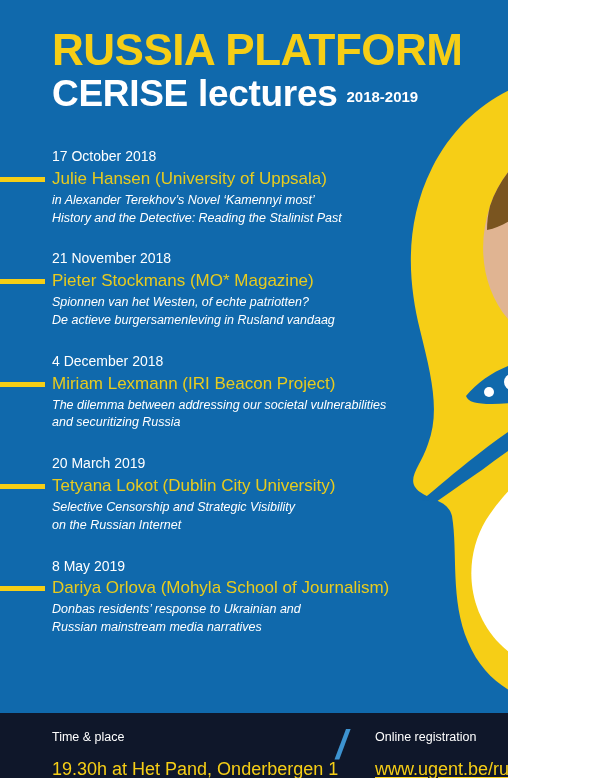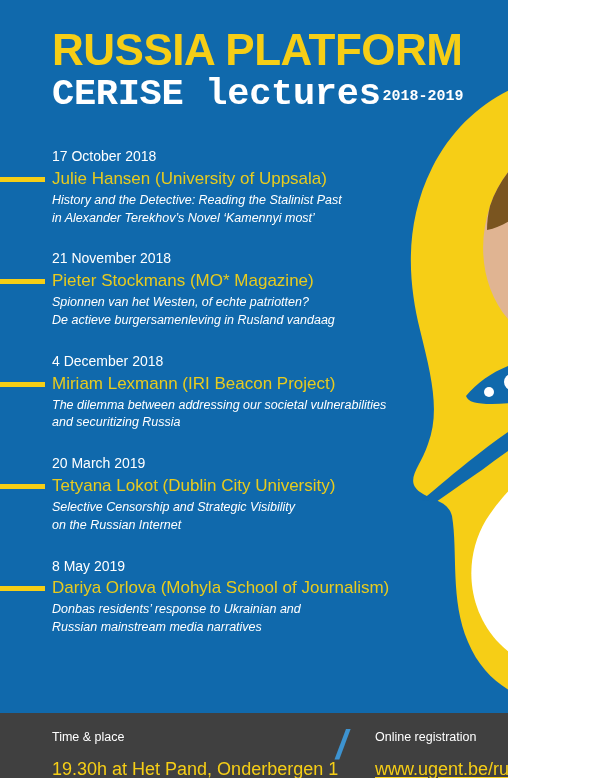--- a/index.html
+++ b/index.html
@@ -40,35 +40,34 @@
     letter-spacing: -0.5px;
     color: #F6CE16;
     line-height: 1.02;
     white-space: nowrap;
     margin: 0;
   }
   .title-sub-row {
     display: flex;
     align-items: baseline;
     margin-top: 2px;
-    font-family: Liberation Mono, monospace;
   }
   .title-sub {
     font-size: 37px;
     font-weight: bold;
     letter-spacing: -0.3px;
     color: #FFFFFF;
     line-height: 1.05;
     white-space: nowrap;
   }
   .title-years {
     font-size: 15px;
     font-weight: bold;
     color: #FFFFFF;
-    margin-left: 2px;
+    margin-left: 9px;
     white-space: nowrap;
     position: relative;
     top: -4px;
   }
 
   
   #lecture-list {
     position: absolute;
     left: 0;
     top: 147px;
@@ -120,21 +119,21 @@
   }
   .lec-desc div { white-space: nowrap; }
 
   
   #footer {
     position: absolute;
     left: 0;
     bottom: 0;
     width: 604px;
     height: 65px;
-    background: #404040;
+    background: #0f172a;
     z-index: 4;
   }
   .foot-col {
     position: absolute;
     top: 16px;
   }
   .foot-col.left  { left: 52px; }
   .foot-col.right { left: 375px; }
   .foot-label {
     font-size: 12.5px;
@@ -249,22 +248,22 @@
 
   <div id="lecture-list">
 
     <div class="lecture">
       <div class="lec-date">17 October 2018</div>
       <div class="lec-name-row">
         <span class="lec-dash"></span>
         <span class="lec-name">Julie Hansen (University of Uppsala)</span>
       </div>
       <div class="lec-desc">
+        <div>in Alexander Terekhov’s Novel ‘Kamennyi most’</div>
         <div>History and the Detective: Reading the Stalinist Past</div>
-        <div>in Alexander Terekhov’s Novel ‘Kamennyi most’</div>
       </div>
     </div>
 
     <div class="lecture">
       <div class="lec-date">21 November 2018</div>
       <div class="lec-name-row">
         <span class="lec-dash"></span>
         <span class="lec-name">Pieter Stockmans (MO* Magazine)</span>
       </div>
       <div class="lec-desc">

